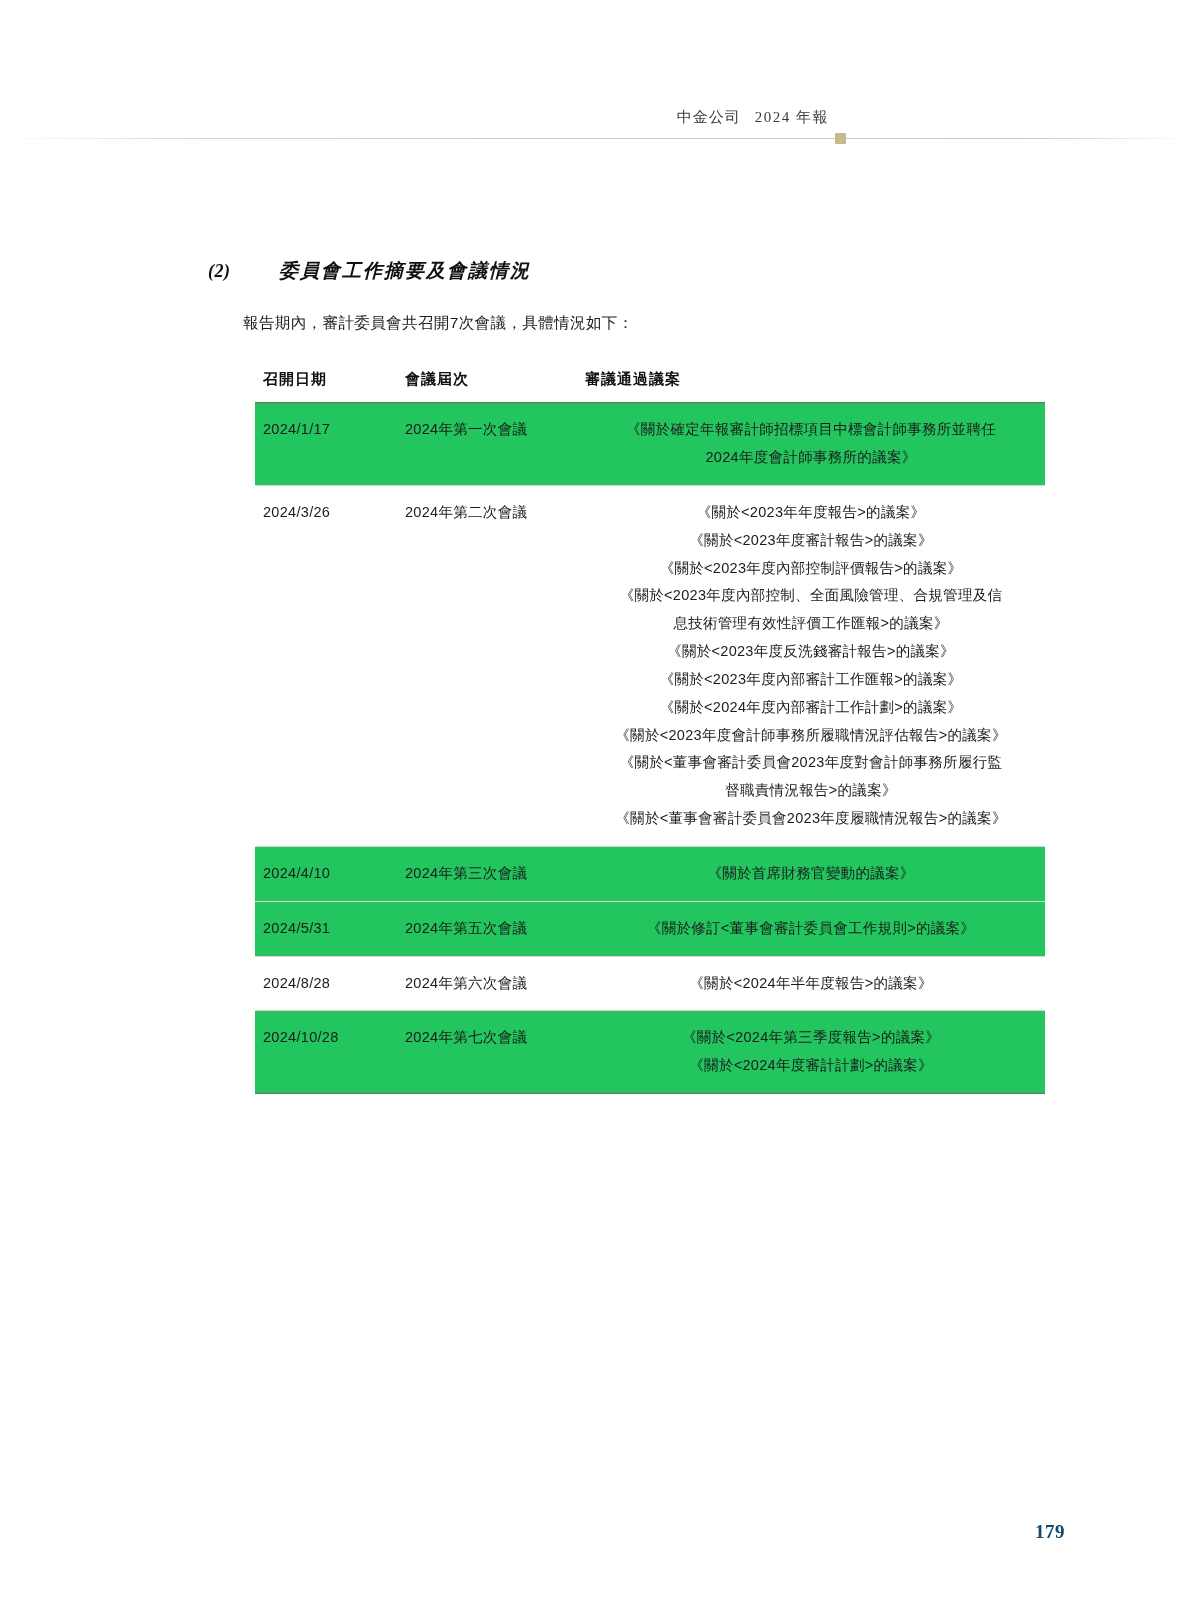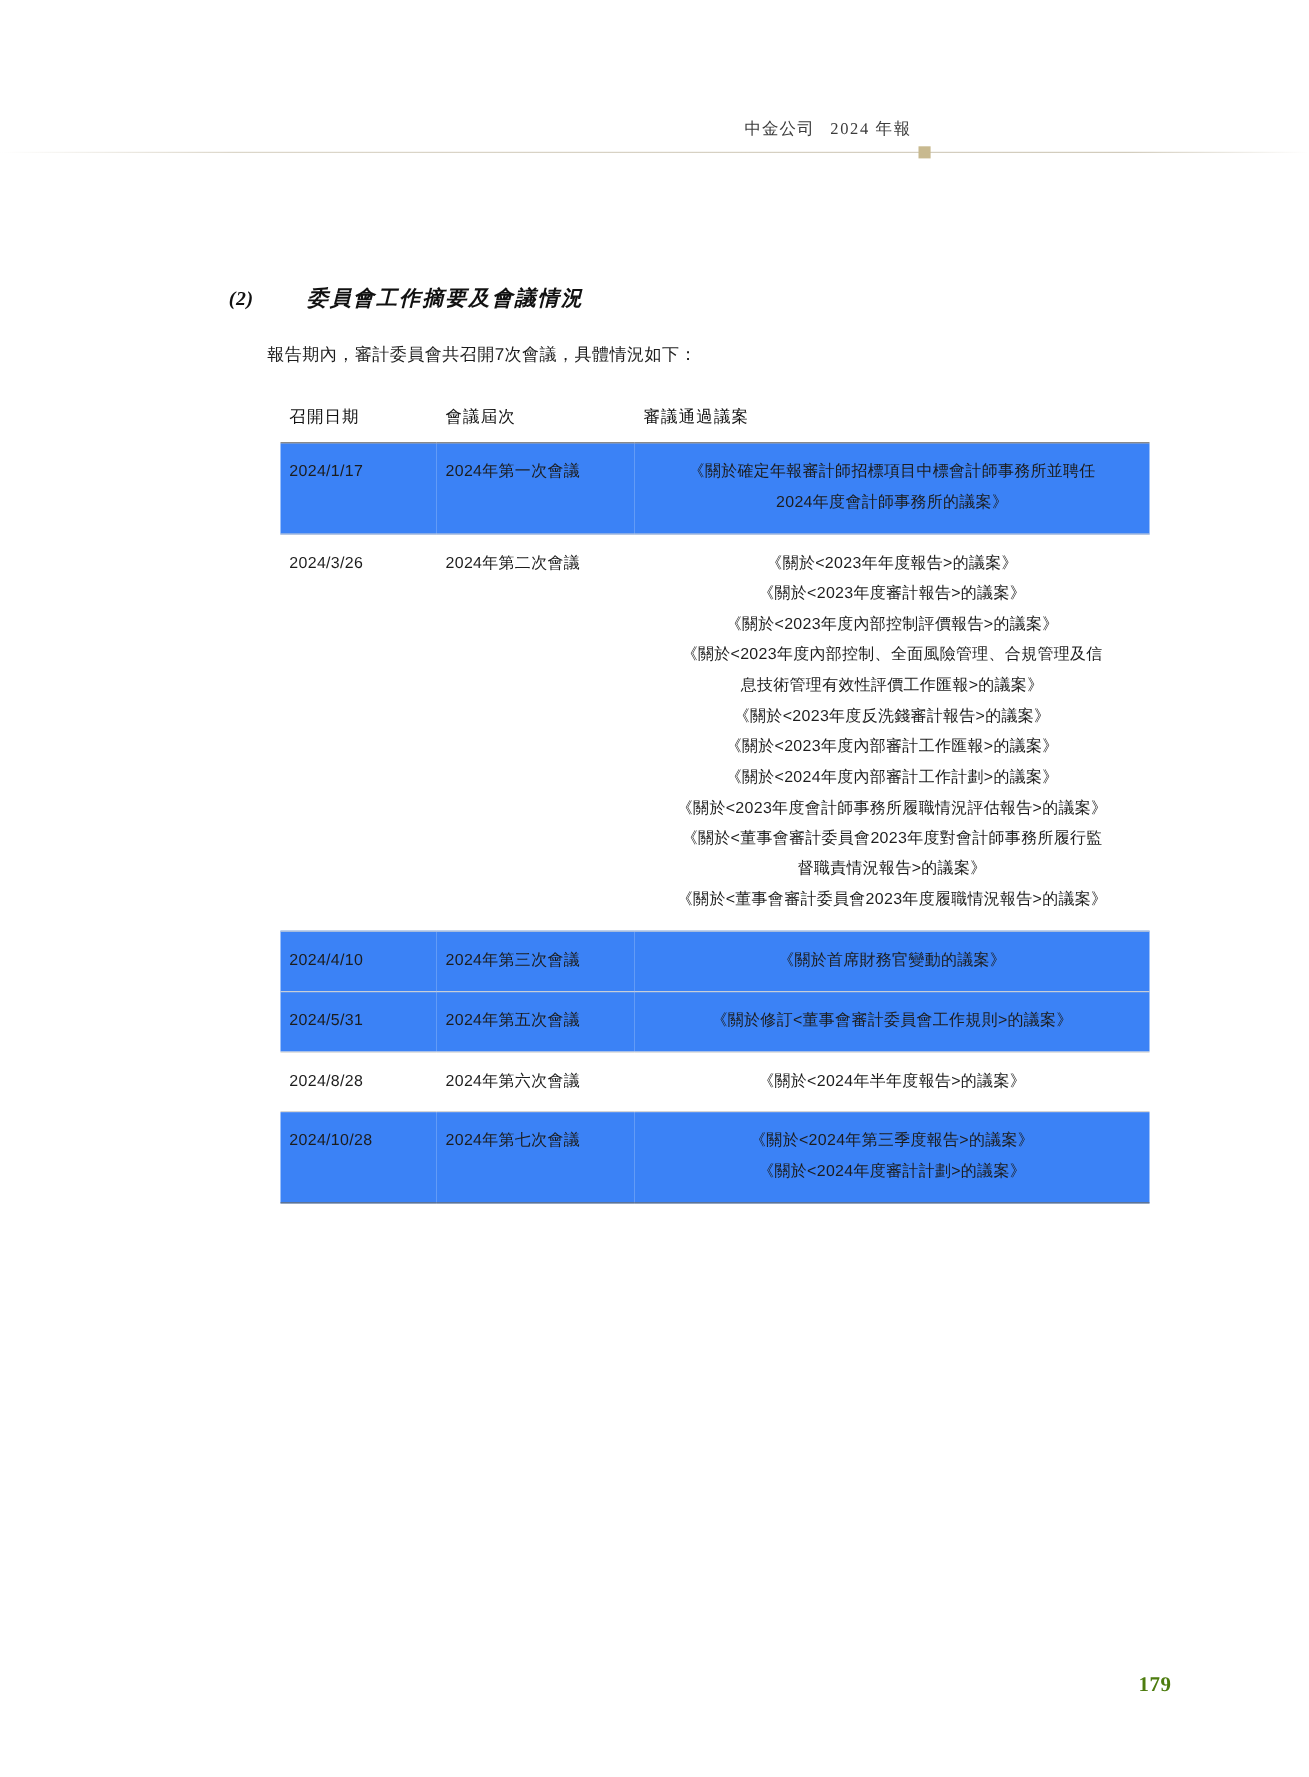--- a/index.html
+++ b/index.html
@@ -96,21 +96,21 @@
   .meeting-table {
     margin-top: 28px;
     margin-left: 47px;
     width: 790px;
     border-collapse: collapse;
     table-layout: fixed;
     font-size: 14.5px;
   }
   .meeting-table th {
     text-align: left;
-    font-weight: normal;
+    font-weight: bold;
     font-size: 15px;
     letter-spacing: 1px;
     padding: 6px 8px 13px 8px;
     border-bottom: 1.3px solid #6d6d6d;
     color: #111;
     vertical-align: bottom;
   }
   .meeting-table td {
     vertical-align: top;
     padding: 13px 8px 13px 8px;
@@ -124,31 +124,31 @@
     margin-top: 46px;
   }
   .col-date   { width: 142px; }
   .col-session{ width: 180px; }
   .col-items  { width: 468px; }
 
   .cell-date { padding-left: 12px; }
   .item-line { white-space: normal; text-align: center; }
 
   
-  tr.tint td { background: #3b82f6; }
+  tr.tint td { background: #22c55e; }
 
   
   .page-number {
     position: absolute;
     right: 125px;
     bottom: 72px;
     font-family: "Liberation Serif", serif;
     font-size: 19px;
     font-weight: bold;
-    color: #4d7c0f;
+    color: #0c4a6e;
     letter-spacing: 0.5px;
   }
 </style>
 </head>
 <body>
 
 <div class="page-header">
   <div class="header-text">
     <span>中金公司</span><span class="hdr-year">2024 年報</span>
   </div>

